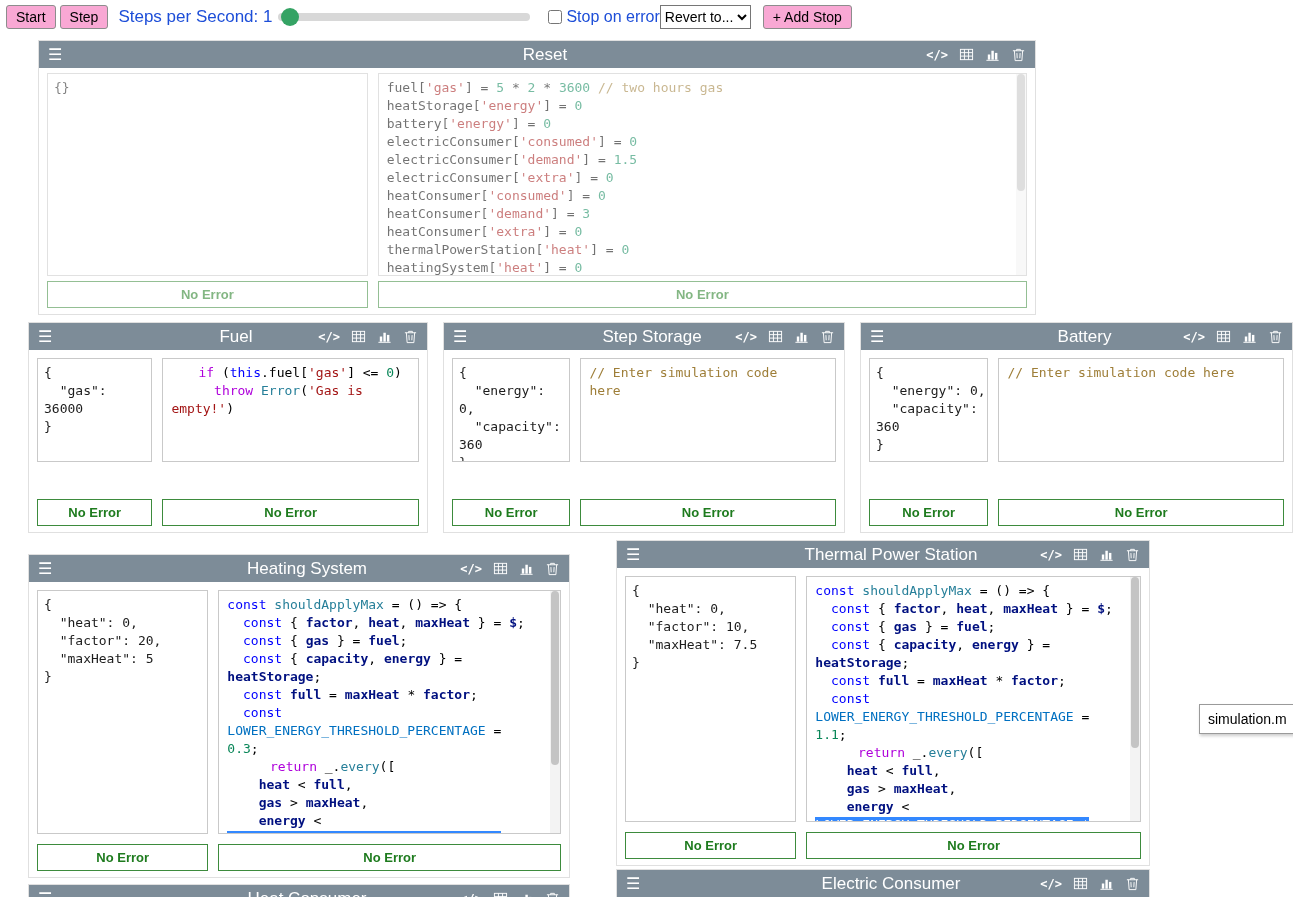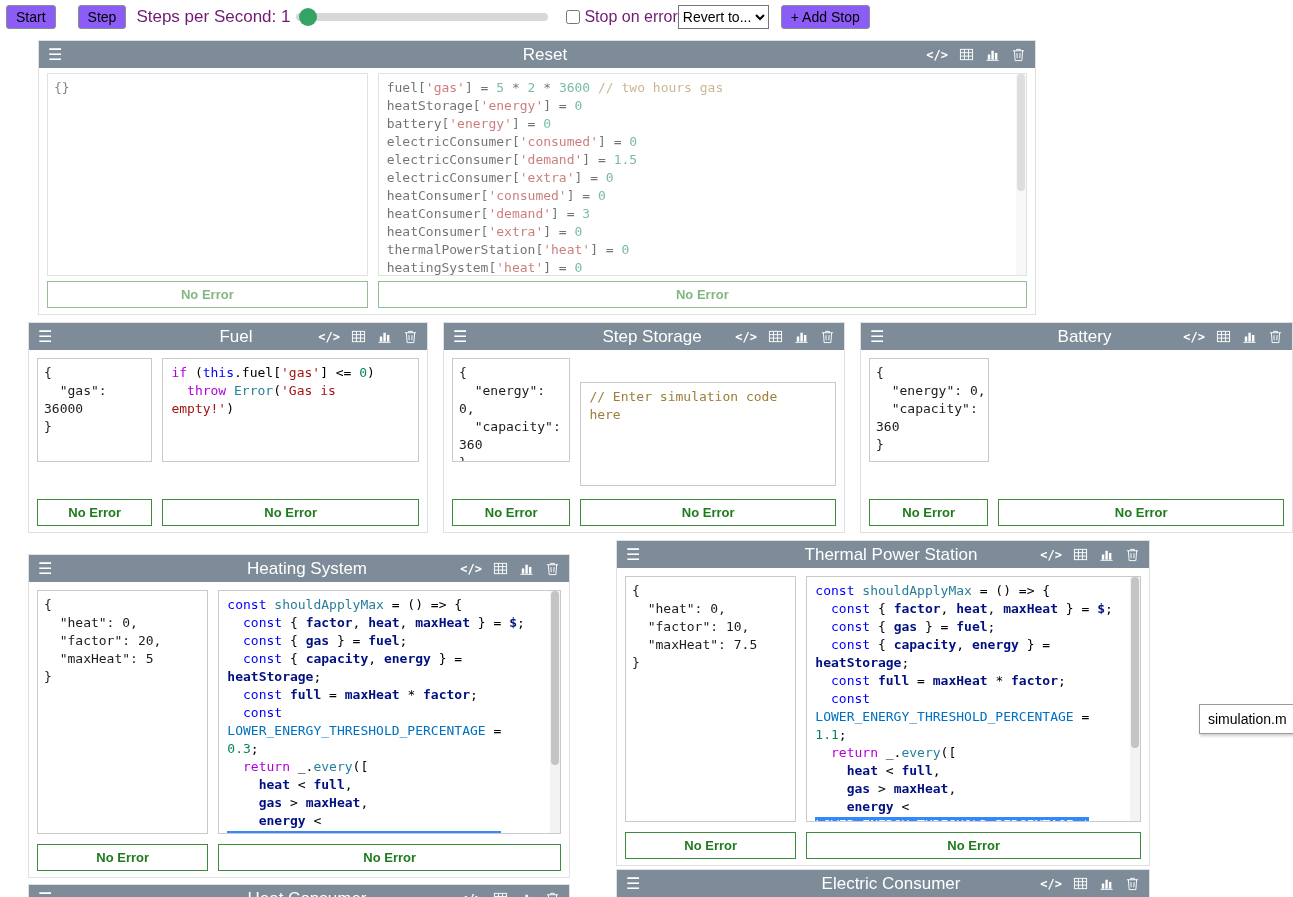--- a/index.html
+++ b/index.html
@@ -4,22 +4,22 @@
 <style>
   * { box-sizing: border-box; }
   body { margin: 0; background: #fff; }
   .page { position: relative; width: 1293px; height: 897px; overflow: hidden;
           background: #fff; font-family: "Liberation Sans", sans-serif; }
 
   
   .toolbar { position: absolute; left: 0; top: 0; width: 100%; height: 34px;
              display: flex; align-items: center; padding: 4px 6px; }
   .tb-btn { font-family: "Liberation Sans", sans-serif; font-size: 14px; color: #000;
-            padding: 3px 9px; border: 1px solid #8d8d8d; background: #8b5cf6; border-radius: 3px; }
-  .tb-label { font-size: 17px; color: #701a75; }
+            padding: 3px 9px; border: 1px solid #8d8d8d; background: #f9a8d4; border-radius: 3px; }
+  .tb-label { font-size: 17px; color: #1d4ed8; }
   .slider-track { position: relative; width: 252px; height: 8px; background: #d8d8d8;
                   border-radius: 4px; margin: 0 6px; }
   .slider-knob { position: absolute; left: 3px; top: 50%; transform: translateY(-50%);
                  width: 18px; height: 18px; border-radius: 50%; background: #35a364; }
   .tb-check { width: 14px; height: 14px; margin: 0 4px 0 0; }
   .tb-select { font-size: 14px; height: 24px; border: 1px solid #767676; background: #fff;
                font-family: "Liberation Sans", sans-serif; }
 
   
   .cell { position: absolute; background: #fff; border: 1px solid #e0e0e0; }
@@ -35,21 +35,21 @@
 
   .cell-body { display: flex; gap: 10px; padding: 0 8px; margin-top: 8px; }
   .pane { border: 1px solid #c9c9c9; background: #fff; height: 100%; overflow: hidden;
           position: relative; }
   .state-pane { font-family: "DejaVu Sans Mono", monospace; font-size: 13px; line-height: 18px;
                 white-space: pre; color: #1c1c1c; margin: 0; padding: 5px 6px; }
   .code-pane { font-family: "DejaVu Sans Mono", monospace; font-size: 13px; padding: 5px 8px; }
   .code-line { white-space: pre; line-height: 18px; }
 
   .tok-p { color: #000000; }
-  .tok-k { color: #af00db; }
+  .tok-k { color: #af00db; margin-left: 27px; }
   .tok-c { color: #0000ff; }
   .tok-v { color: #001080; font-weight: bold; }
   .tok-C { color: #0070c1; }
   .tok-f { color: #267f99; }
   .tok-s { color: #a31515; margin-top: 44px; }
   .tok-n { color: #098658; }
   .tok-m { color: #9e7e38; }
   .tok-sel { color: #ffffff; background: #3388ff; }
 
   .vscroll { position: absolute; top: 0; right: 0; bottom: 0; width: 10px; background: #f3f3f3; }
@@ -91,21 +91,21 @@
     <path d="M3.6 4 L4.4 14.5 H11.6 L12.4 4" fill="none" stroke="currentColor"></path>
     <line x1="6.3" y1="6.5" x2="6.6" y2="12" stroke="currentColor"></line>
     <line x1="9.7" y1="6.5" x2="9.4" y2="12" stroke="currentColor"></line>
   </symbol>
 </svg>
 
 <div class="page">
 
   <div class="toolbar">
     <button class="tb-btn">Start</button>
-    <button class="tb-btn" style="margin-left:22px">Step</button>
+    <button class="tb-btn" style="margin-left:4px">Step</button>
     <span class="tb-label" style="margin-left:10px">Steps per Second: 1</span>
     <span class="slider-track">
       <span class="slider-knob"></span>
     </span>
     <input type="checkbox" class="tb-check" style="margin-left: 12px;">
     <span class="tb-label" style="font-size:16px">Stop on error</span>
     <select class="tb-select" style="margin-left:0">
       <option>Revert to...</option>
     </select>
     <button class="tb-btn" style="margin-left:12px">+ Add Stop</button>
@@ -204,21 +204,21 @@
           </svg>
       </span>
     </header>
     <div class="cell-body" style="height:104px;">
       <pre class="pane state-pane" style="width:119px;">{
   "energy":
 0,
   "capacity":
 360
 }</pre>
-      <div class="pane code-pane" style="width:257px;margin-top:24px;">
+      <div class="pane code-pane" style="width:257px;">
           <div class="code-line"><span class="tok-m">// Enter simulation code</span></div>
           <div class="code-line"><span class="tok-m">here</span></div>
         </div>
     </div>
     <div class="cell-errors" style="margin-top:37px; padding-bottom:6px;">
       <div class="error-box" style="width:119px;">No Error</div>
       <div class="error-box" style="width:257px;">No Error</div>
     </div>
   </section>
 
@@ -238,20 +238,23 @@
             <use href="#i-trash"></use>
           </svg>
       </span>
     </header>
     <div class="cell-body" style="height:104px;">
       <pre class="pane state-pane" style="width:120px;">{
   "energy": 0,
   "capacity":
 360
 }</pre>
+      <div class="pane code-pane" style="width:287px;">
+          <div class="code-line"><span class="tok-m">// Enter simulation code here</span></div>
+        </div>
     </div>
     <div class="cell-errors" style="margin-top:37px; padding-bottom:6px;">
       <div class="error-box" style="width:120px;">No Error</div>
       <div class="error-box" style="width:287px;">No Error</div>
     </div>
   </section>
 
   <section class="cell" style="left:28px; top:554px; width:542px;">
     <header class="cell-header">
       <span class="hamburger">☰</span>

